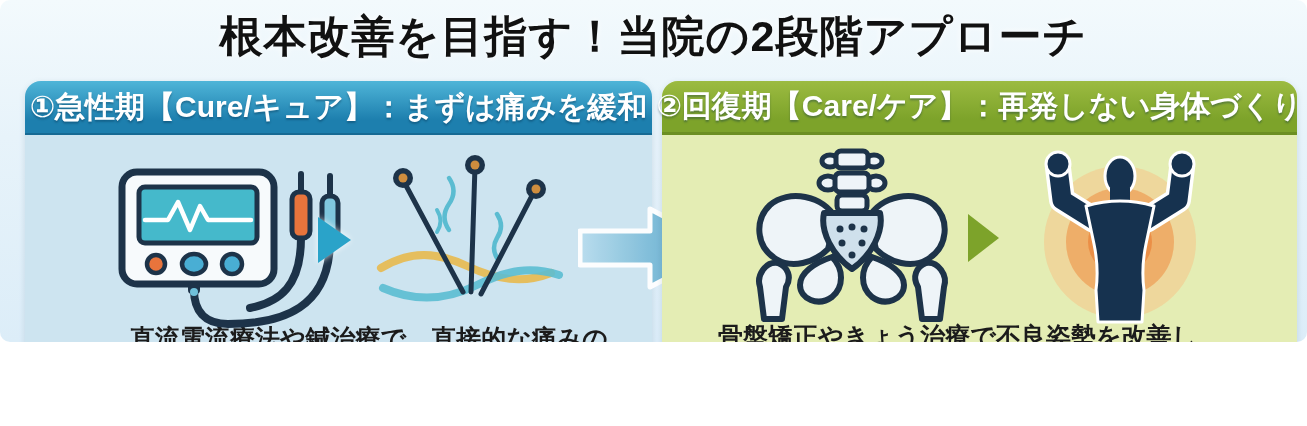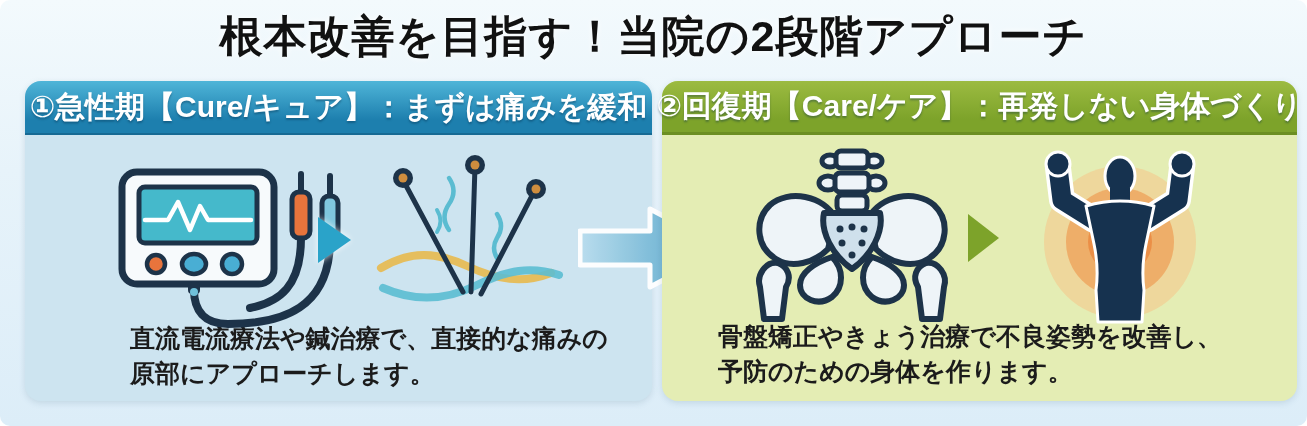--- a/index.html
+++ b/index.html
@@ -2,21 +2,21 @@
 <html style="--title-text: #111111; --header-text: #ffffff; --caption-text: #1b1b1b; --cure-header-top: #4fb5d8; --cure-header-bottom: #1d7fae; --cure-body: #cde4f0; --care-header-top: #9cbb41; --care-header-bottom: #7da32a; --care-body: #e4edb4; --small-arrow-cure: #2aa3c9; --small-arrow-care: #7da32a; --big-arrow-light: #b9ddee; --big-arrow-dark: #3f9ac2; --outline-navy: #1d3349; --screen-teal: #45b9cb; --accent-orange: #e8743c; --plug-blue: #7fc6dd; --wave-yellow: #e8b94e; --wave-teal: #5bbcd1; --bone-fill: #eef4f8; --glow-orange: #ef8c3f; --silhouette-navy: #16324f;"><head>
 <meta charset="utf-8">
 <style>
   html,body{margin:0;padding:0;}
   body{
     width:1307px;height:426px;
     font-family:"Liberation Sans","DejaVu Sans",sans-serif;
     background:#ffffff;
   }
   .canvas{
-    position:relative;width:1307px;height:426px;overflow:hidden;
+    position:relative;width:1307px;height:342px;overflow:hidden;
     background:linear-gradient(180deg,#f3fafd 0%,#e7f3fa 40%,#dcedf8 100%);
     border-radius:10px;
   }
   .title{
     position:absolute;left:0;top:8px;width:1307px;
     text-align:center;
     font-size:43px;font-weight:800;letter-spacing:1px;
     color:var(--title-text,#111);
     text-shadow:0 0 6px rgba(255,255,255,.9);
     white-space:nowrap;

